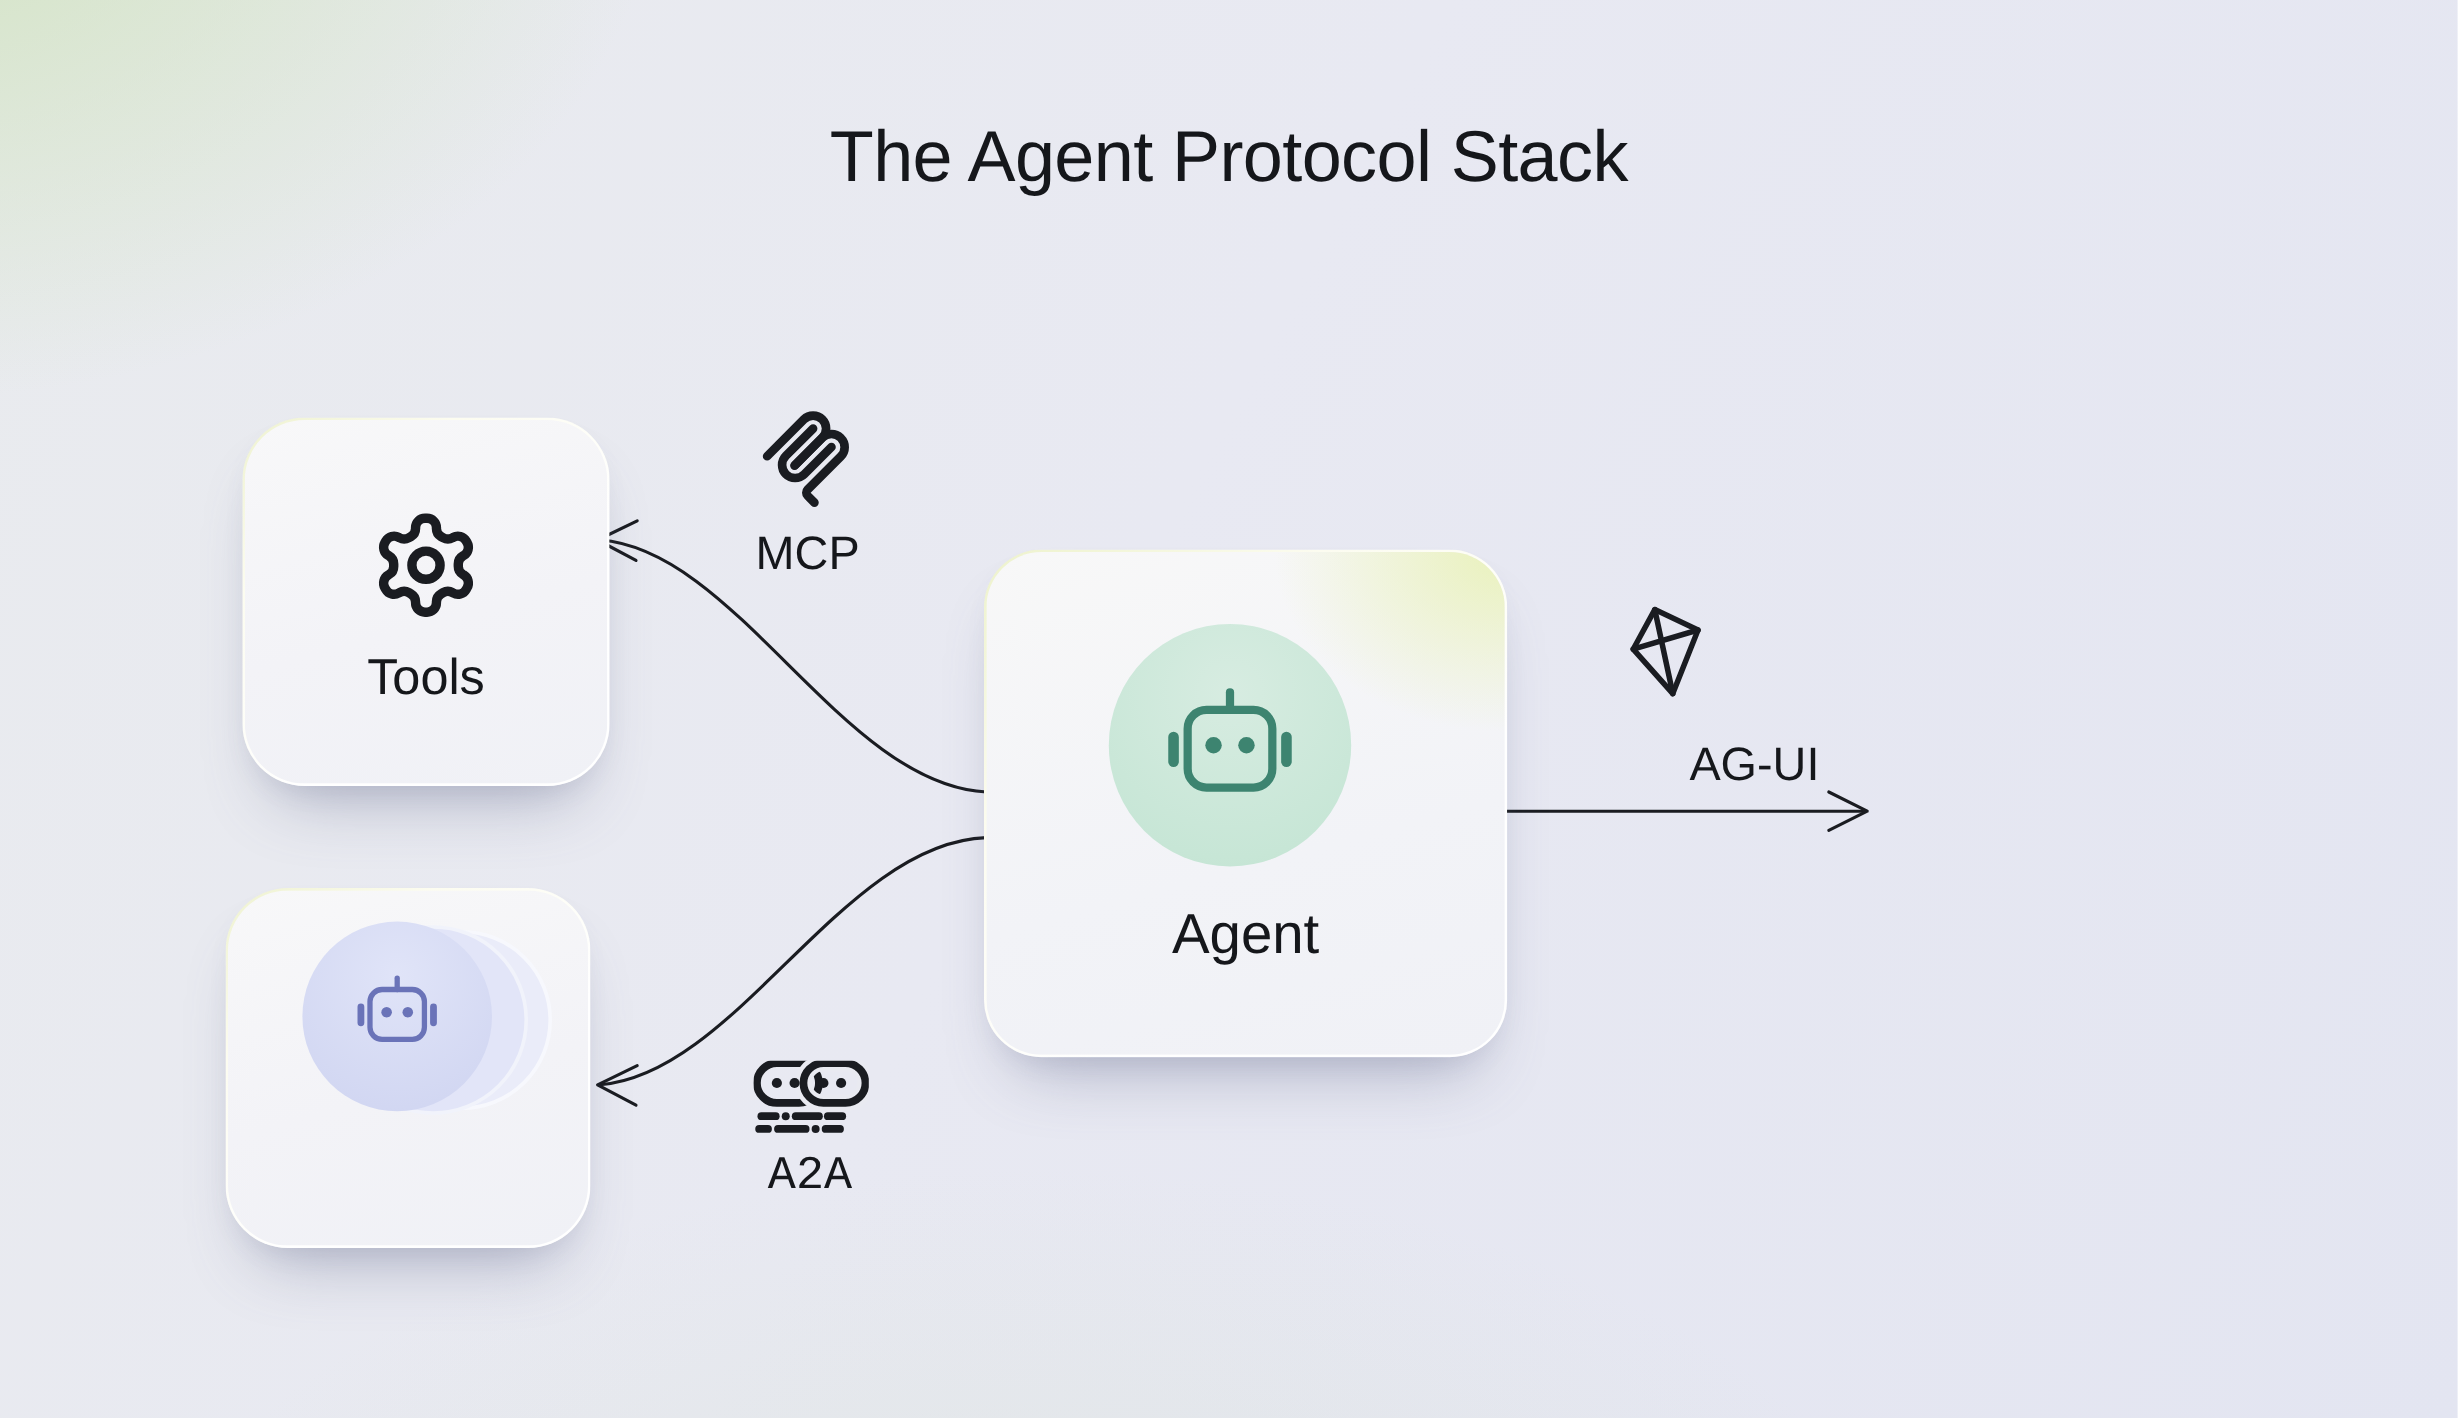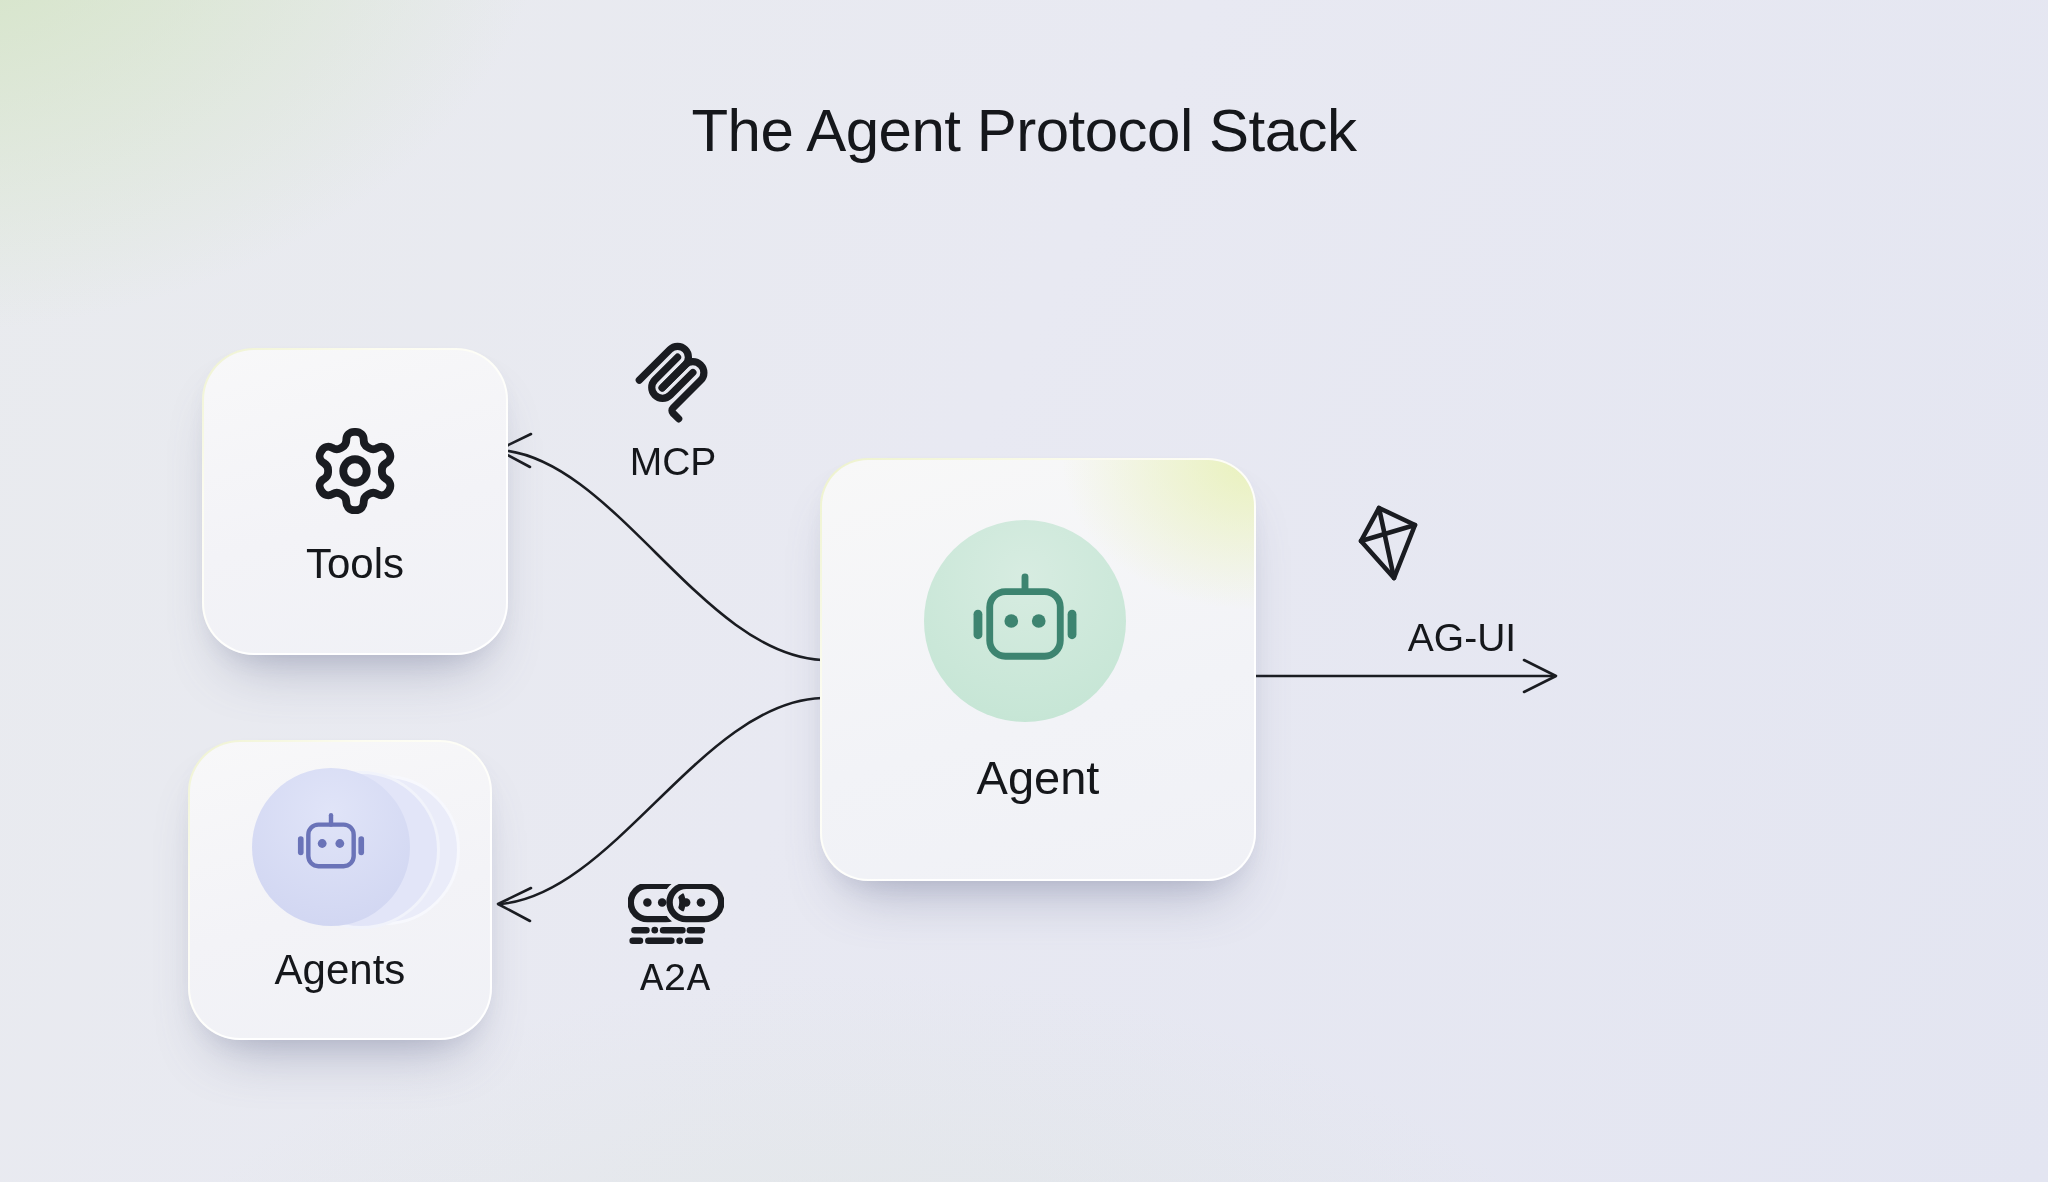--- a/index.html
+++ b/index.html
@@ -103,21 +103,20 @@
       <div class="stack-circle stack-c1"></div>
       <svg class="icon agents-robot" style="left:41px;top:44px;" width="76" height="63" viewBox="0 0 120 100" fill="none" stroke="currentColor" stroke-width="7" stroke-linecap="round" stroke-linejoin="round">
         <line x1="60" y1="5" x2="60" y2="20"></line>
         <rect x="24" y="20" width="72" height="66" rx="16"></rect>
         <circle cx="46" cy="50" r="7" fill="currentColor" stroke="none"></circle>
         <circle cx="74" cy="50" r="7" fill="currentColor" stroke="none"></circle>
         <line x1="12" y1="43" x2="12" y2="64" stroke-width="9"></line>
         <line x1="108" y1="43" x2="108" y2="64" stroke-width="9"></line>
       </svg>
     </div>
-    <div class="node-label" style="top:204px;">Agents</div>
   </div>
 
   <div class="card card--agent" style="left:820px;top:458px;width:412px;height:419px;border-radius:48px;">
     <div class="agent-circle" style="left:102px;top:60px;width:202px;height:202px;"></div>
     <svg class="icon agent-robot" style="left:144px;top:112px;" width="118" height="98" viewBox="0 0 120 100" fill="none" stroke="currentColor" stroke-width="7" stroke-linecap="round" stroke-linejoin="round">
       <line x1="60" y1="5" x2="60" y2="20"></line>
       <rect x="24" y="20" width="72" height="66" rx="16"></rect>
       <circle cx="46" cy="50" r="7" fill="currentColor" stroke="none"></circle>
       <circle cx="74" cy="50" r="7" fill="currentColor" stroke="none"></circle>
       <line x1="12" y1="43" x2="12" y2="64" stroke-width="9"></line>

